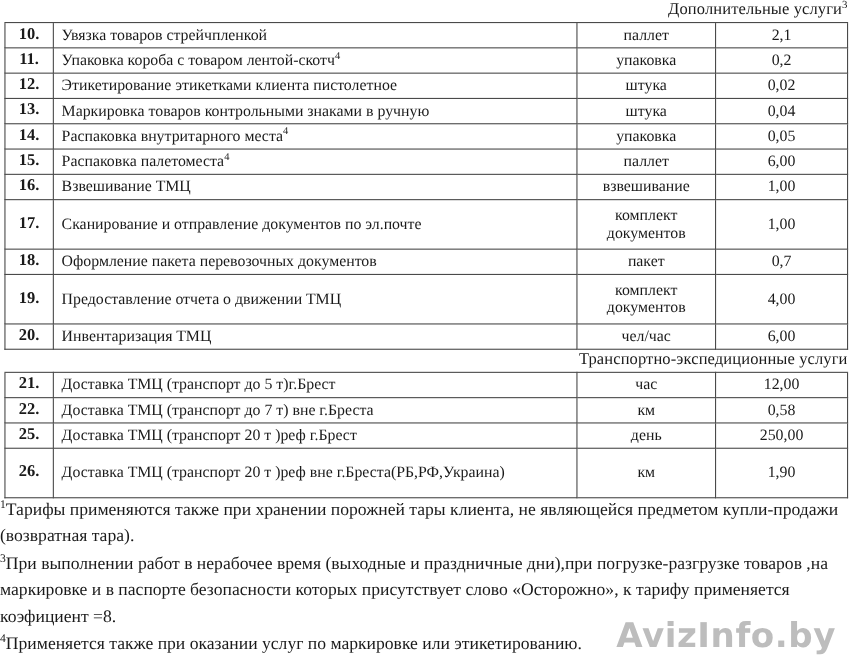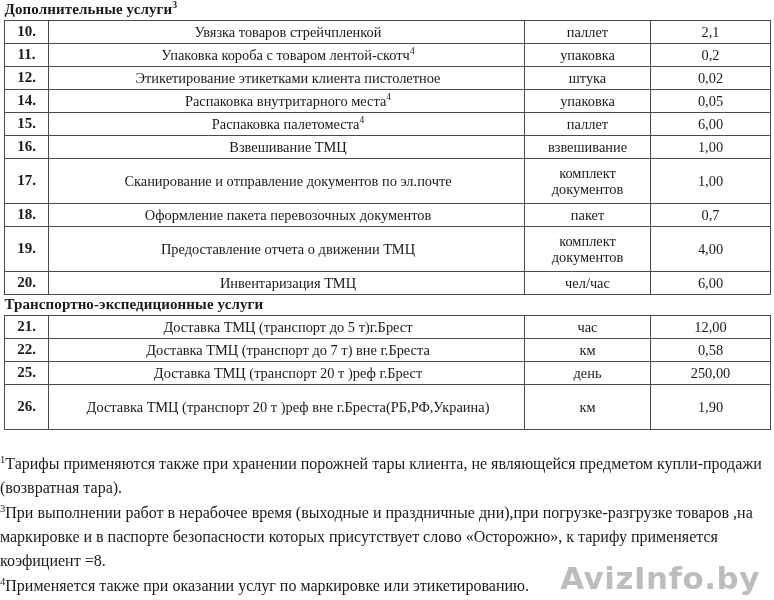--- a/index.html
+++ b/index.html
@@ -43,38 +43,38 @@
     padding: 0px 4px;
     vertical-align: middle;
     line-height: 1.12;
   }
 
   .section-head {
     border-left: 0 !important;
     border-right: 0 !important;
     border-top: 0 !important;
     border-bottom: 1px solid #4a4a4a !important;
-    text-align: left;
-    font-weight: bold;
+    text-align: right;
+    font-weight: normal;
     font-size: 15px;
     padding: 1px 0 2px 0 !important;
     letter-spacing: 0.1px;
   }
   .section-head.first {
     border-bottom: 1px solid #4a4a4a !important;
   }
 
   td.num {
     text-align: center;
     font-weight: bold;
     font-size: 15px;
     padding: 0 !important;
   }
   td.name {
-    text-align: center;
+    text-align: left;
     padding-left: 7px !important;
     white-space: nowrap;
   }
   td.name.wrap { white-space: normal; }
   td.unit {
     text-align: center;
   }
   td.price {
     text-align: center;
     margin-top: 24px;
@@ -149,20 +149,26 @@
           <td class="unit">упаковка</td>
           <td class="price">0,2</td>
         </tr>
         <tr class="r1">
           <td class="num">12.</td>
           <td class="name">Этикетирование этикетками клиента пистолетное</td>
           <td class="unit">штука</td>
           <td class="price">0,02</td>
         </tr>
         <tr class="r1">
+          <td class="num">13.</td>
+          <td class="name">Маркировка товаров контрольными знаками в ручную</td>
+          <td class="unit">штука</td>
+          <td class="price">0,04</td>
+        </tr>
+        <tr class="r1">
           <td class="num">14.</td>
           <td class="name">Распаковка внутритарного места<sup>4</sup></td>
           <td class="unit">упаковка</td>
           <td class="price">0,05</td>
         </tr>
         <tr class="r1">
           <td class="num">15.</td>
           <td class="name">Распаковка палетоместа<sup>4</sup></td>
           <td class="unit">паллет</td>
           <td class="price">6,00</td>

